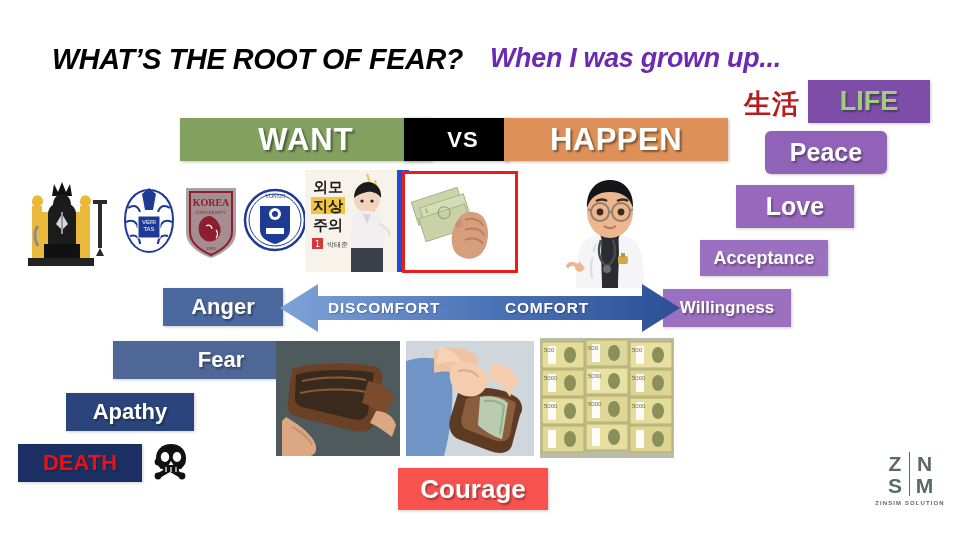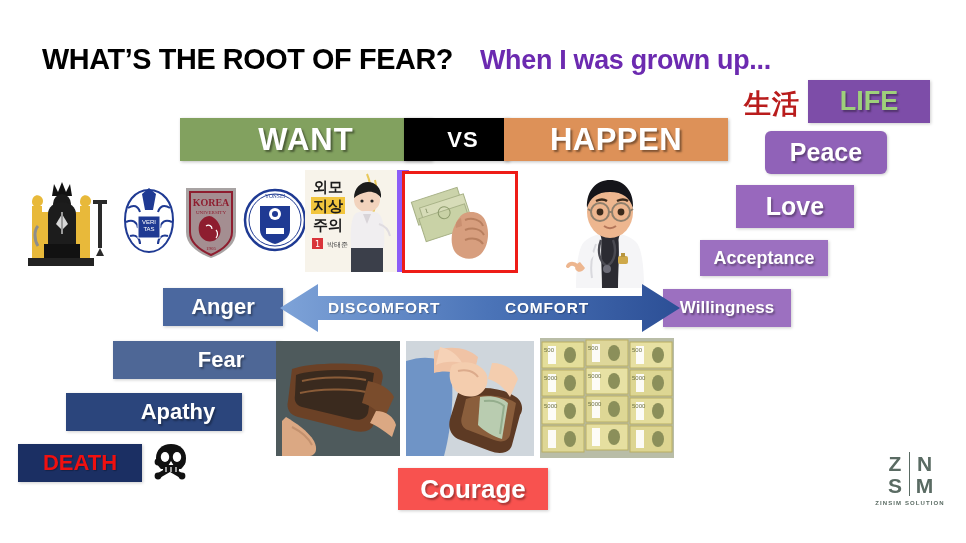--- a/index.html
+++ b/index.html
@@ -4,21 +4,21 @@
 <style>
   html,body{margin:0;padding:0;}
   body{
     width:966px;height:543px;background:#ffffff;overflow:hidden;position:relative;
     font-family:"Liberation Sans","DejaVu Sans",sans-serif;
   }
   .slide{position:absolute;inset:0;}
   .abs{position:absolute;}
 
   
-  #title-row{left:42px;top:42px;display:flex;align-items:flex-end;gap:10px;white-space:nowrap;}
+  #title-row{left:52px;top:42px;display:flex;align-items:flex-start;gap:10px;white-space:nowrap;font-style:italic;}
   #title-main{
     font-size:30px;font-weight:bold;color:#000000;letter-spacing:-0.4px;
     font-family:"Liberation Sans","DejaVu Sans",sans-serif;transform:scaleX(0.96);transform-origin:left;
   }
   #title-sub{
     font-size:28px;font-weight:bold;color:#6c2ab0;letter-spacing:-0.3px;
     transform:scaleX(0.96);transform-origin:left;
   }
 
   
@@ -34,21 +34,21 @@
 
   
   .chip{
     display:flex;align-items:center;justify-content:center;
     color:#ffffff;font-weight:bold;
     text-shadow:1.5px 1.5px 2px rgba(0,0,0,.35);
     box-shadow:1px 1px 3px rgba(0,0,0,.2);
   }
   #chip-anger{left:163px;top:288px;width:120px;height:38px;background:#4b689f;font-size:22px;}
   #chip-fear{left:113px;top:341px;width:120px;height:38px;background:#4e6796;font-size:22px;padding-left:48px;}
-  #chip-apathy{left:66px;top:393px;width:128px;height:38px;background:#2b457c;font-size:22px;padding-left:48px;}
+  #chip-apathy{left:66px;top:393px;width:128px;height:38px;background:#2b457c;font-size:22px;}
   #chip-death{left:18px;top:444px;width:124px;height:38px;background:#1b2f63;font-size:22px;color:#f01010;
                text-shadow:1px 1px 1px rgba(0,0,0,.25);}
 
   
   #chip-life{left:808px;top:80px;width:122px;height:43px;background:#7d4da8;font-size:27px;color:#9ed07b;}
   #chip-peace{left:765px;top:131px;width:122px;height:43px;background:#9062b8;font-size:25px;border-radius:6px;}
   #chip-love{left:736px;top:185px;width:118px;height:43px;background:#9868bd;font-size:25px;}
   #chip-acceptance{left:700px;top:240px;width:128px;height:36px;background:#9c70c0;font-size:18px;}
   #chip-willingness{left:663px;top:289px;width:128px;height:38px;background:#9c70c0;font-size:17px;}
 
@@ -77,21 +77,21 @@
 
   
   #art-throne{left:18px;top:172px;width:92px;height:98px;}
 
   
   #art-snu{left:116px;top:182px;width:66px;height:78px;}
   #art-korea{left:180px;top:182px;width:62px;height:78px;}
   #art-yonsei{left:242px;top:180px;width:66px;height:80px;}
 
   
-  #art-webtoon{left:305px;top:170px;width:104px;height:102px;background:#8b5cf6;}
+  #art-webtoon{left:305px;top:170px;width:104px;height:102px;background:#1d4ed8;}
 
   
   #art-money{left:402px;top:171px;width:116px;height:102px;background:#ffffff;border:3px solid #ee1c17;box-sizing:border-box;}
 
   
   #art-doctor{left:556px;top:170px;width:108px;height:118px;}
 
   
   #photo-empty-wallet{left:276px;top:341px;width:124px;height:115px;}
   #photo-taking-money{left:406px;top:341px;width:128px;height:115px;}

